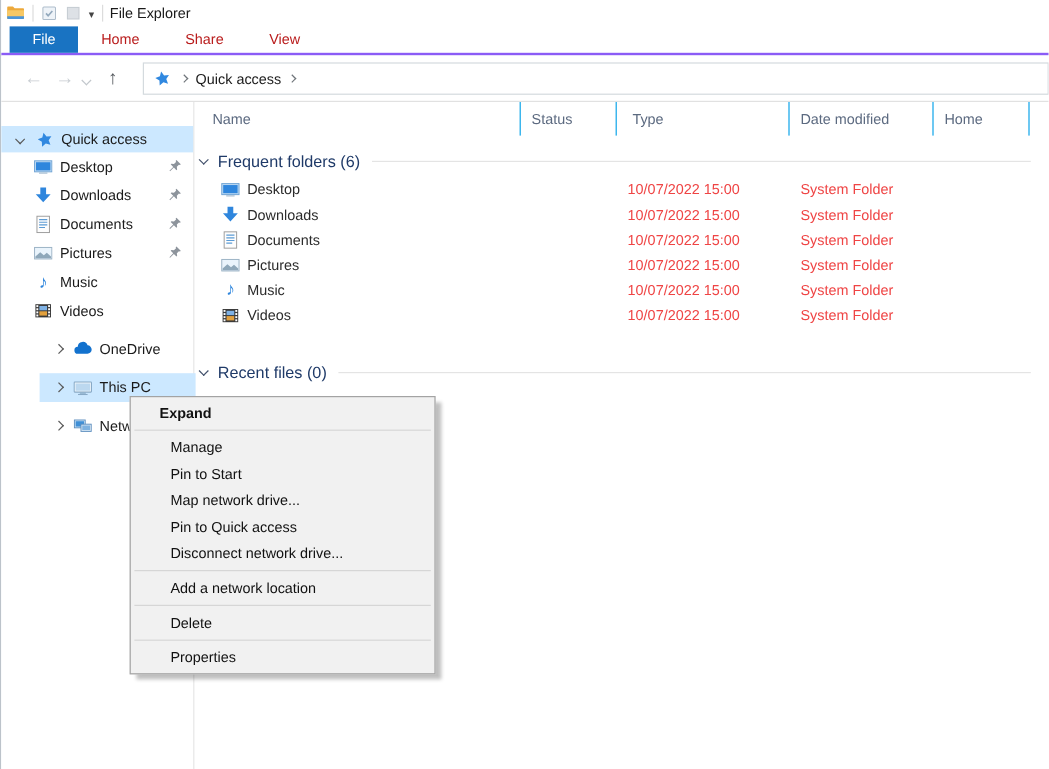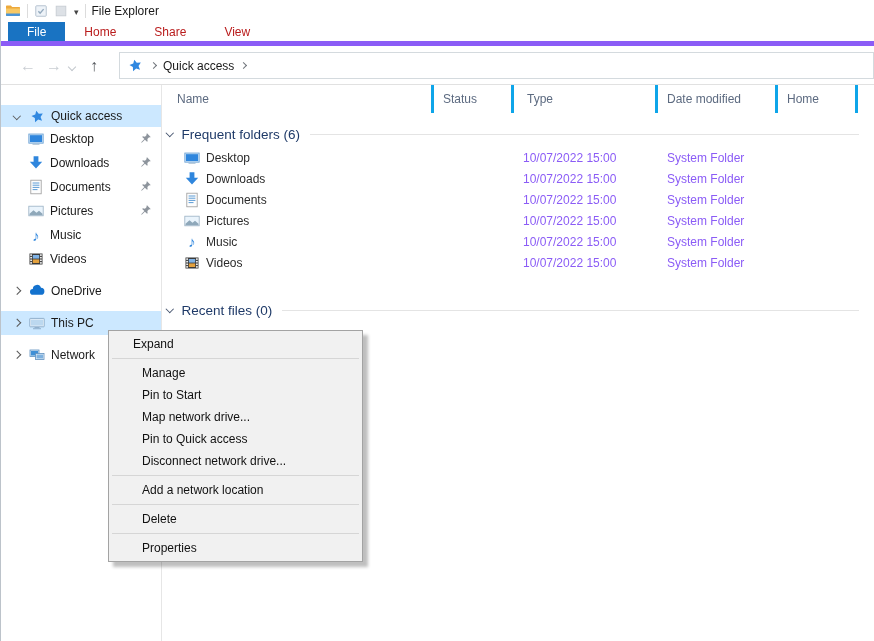--- a/index.html
+++ b/index.html
@@ -11,21 +11,21 @@
     border-left:1px solid #bcc3ca;
   }
   
   .titlebar{position:absolute;left:0;top:0;width:100%;height:22px;display:flex;align-items:center;gap:6px;padding-left:4px;background:#fff;}
   .titlebar .vsep{width:1px;height:14px;background:#dcdcdc;}
   .qat-caret{font-size:9px;color:#444;line-height:1;margin-top:2px;}
   .win-title{margin-left:0;color:#1a1a1a;}
   .icon16{width:16px;height:16px;display:inline-block;vertical-align:middle;}
   .icon14{width:14px;height:14px;display:inline-block;}
   
-  .tabbar{position:absolute;left:0;top:22px;width:100%;height:24px;display:flex;align-items:stretch;padding-left:7px;border-bottom:5px solid #8b5cf6;background:#fff;}
+  .tabbar{position:absolute;left:0;top:22px;width:100%;height:24px;display:flex;align-items:stretch;padding-left:7px;border-bottom:2px solid #8b5cf6;background:#fff;}
   .tab{display:flex;align-items:center;padding:0 19px;color:#b91c1c;cursor:default;}
   .tab.active{background:#1973c2;color:#fff;}
   
   .navbar{position:absolute;left:0;top:47px;width:100%;height:38px;display:flex;align-items:center;padding-left:14px;border-bottom:1px solid #e1e1e1;background:#fff;}
   .nav-arrow{font-size:16px;line-height:1;width:26px;text-align:center;}
   .disabled-arrow{color:#c9ced3;}
   .enabled-arrow{color:#54585d;font-weight:bold;}
   .chev{display:inline-block;width:6px;height:6px;border-right:1.4px solid currentColor;border-bottom:1.4px solid currentColor;}
   .chev-down{transform:rotate(45deg);}
   .chev-right{transform:rotate(-45deg);}
@@ -36,41 +36,41 @@
   
   .sidebar{position:absolute;left:0;top:85px;width:161px;height:556px;border-right:1px solid #e6e6e6;background:#fff;padding-top:20px;}
   .side-row{display:flex;align-items:center;height:24px;width:100%;}
   .side-row.sel{background:#cce8ff;}
   .side-chev{width:13px;margin-left:9px;display:flex;align-items:center;justify-content:center;color:#5a5a5a;flex:0 0 auto;}
   .side-chev .chev{width:5.5px;height:5.5px;}
   .side-icon{width:16px;height:16px;margin-left:6px;flex:0 0 auto;display:flex;align-items:center;justify-content:center;}
   .side-label{margin-left:6px;white-space:nowrap;}
   .side-pin{margin-left:auto;margin-right:9px;flex:0 0 auto;}
   .child .side-icon{margin-left:27px;}
-  .root-gap{margin-top:8px;}
+  .root-gap{margin-top:8px;margin-left:32px;}
   .music-note{color:#2f86dd;font-size:15px;line-height:1;}
   
   .main{position:absolute;left:162px;top:85px;width:712px;height:556px;background:#fff;}
   .grid{display:grid;grid-template-columns:271px 80px 144px 120px 80px;}
   .colhdr{height:28px;}
-  .colhdr .cell{display:flex;align-items:center;padding-left:14px;color:#5c6a80;border-right:3px solid #0ea5e9;}
+  .colhdr .cell{display:flex;align-items:center;padding-left:14px;color:#5c6a80;border-right:1px solid #0ea5e9;}
   .group-hdr{display:flex;align-items:center;height:18px;margin:12px 0 4px 2px;color:#1f3a68;font-size:13.5px;}
   .group-hdr .chev{color:#41506b;width:5.5px;height:5.5px;margin:0 9px 2px 2px;}
   .group-line{flex:1;height:1px;background:#e4e4e4;margin:0 16px 0 10px;}
   .filerow{height:21px;align-items:center;}
   .filerow .namecell{display:flex;align-items:center;padding-left:21px;gap:6px;color:#2b2b2b;}
-  .filerow .valcell{color:#8b5cf6;padding-left:9px;display:flex;align-items:center;}
+  .filerow .valcell{color:#ef4444;padding-left:9px;display:flex;align-items:center;}
   
   .ctxmenu{
     position:absolute;left:107px;top:330px;width:255px;z-index:50;
     background:#f1f1f1;border:1px solid #a3a3a3;padding:2px 0;
     box-shadow:5px 5px 3px rgba(0,0,0,0.25);
   }
   .menu-item{height:22px;display:flex;align-items:center;padding-left:33px;color:#111;}
-  .menu-item.bold{font-weight:normal;padding-left:24px;}
+  .menu-item.bold{font-weight:bold;padding-left:24px;}
   .menu-sep{border-top:1px solid #d6d6d6;margin:3px 3px;}
 </style>
 </head>
 <body>
 
 <div id="app">
 
   <div class="titlebar">
     <span class="icon16">
       <svg viewBox="0 0 16 16" width="16" height="16">

